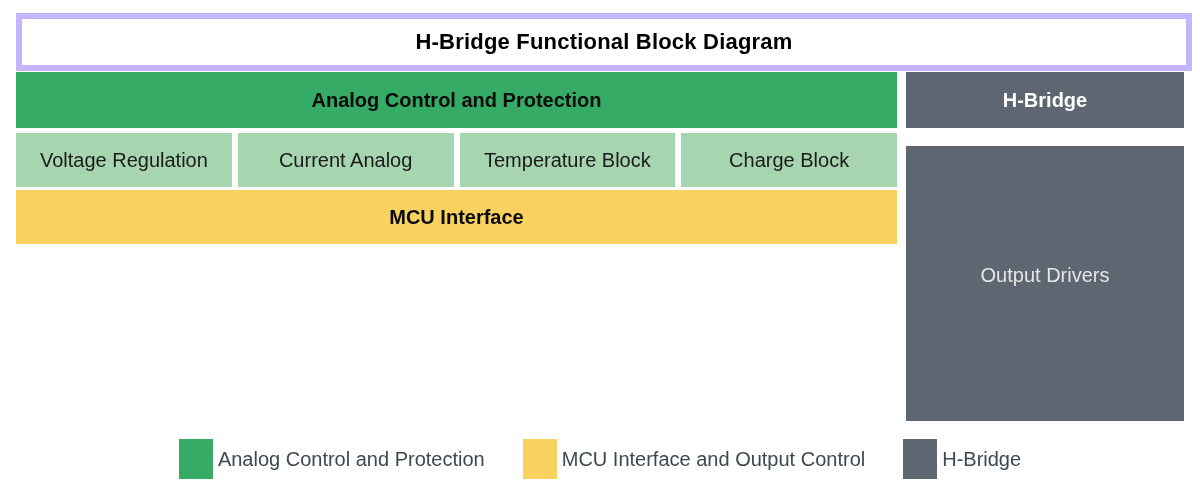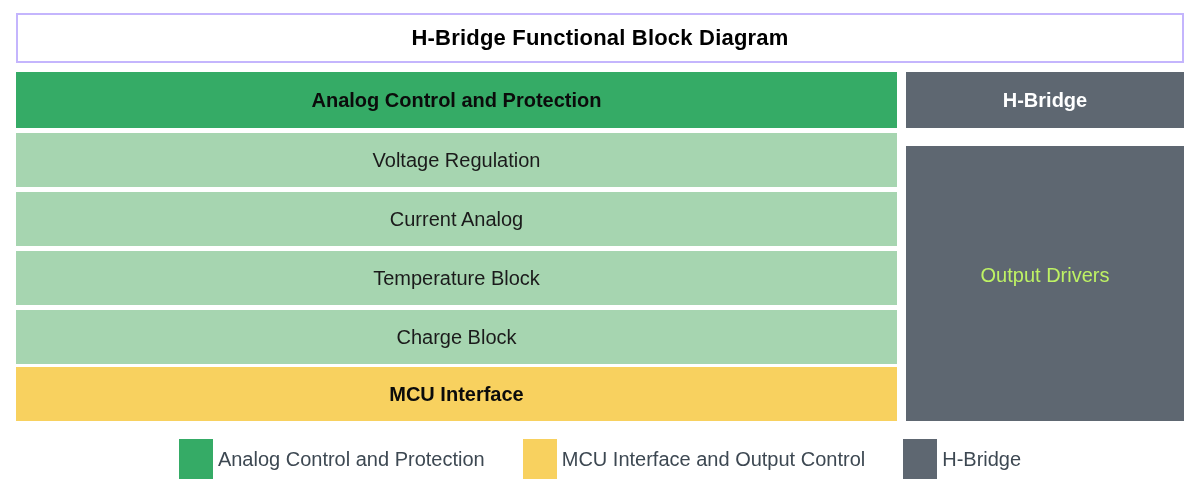--- a/index.html
+++ b/index.html
@@ -6,61 +6,61 @@
   body {
     width: 1200px; height: 495px;
     font-family: "Liberation Sans", sans-serif;
     -webkit-font-smoothing: antialiased;
   }
   .page { position: relative; width: 1200px; height: 495px; background: #ffffff; overflow: hidden; }
 
   .title-bar {
     position: absolute; left: 16px; top: 13px;
     width: 1164px; height: 46px;
-    border: 2px solid #c4b5fd;
+    border: 6px solid #c4b5fd;
     display: flex; align-items: center; justify-content: center;
     font-size: 22px; font-weight: bold; color: #000000;
     letter-spacing: 0.2px;
   }
 
   .main {
     position: absolute; left: 16px; top: 72px;
     width: 1168px; display: flex; gap: 9px;
   }
   .left-col { width: 881px; }
   .right-col { width: 278px; display: flex; flex-direction: column; height: 349px; }
 
   .section-header {
     height: 56px; display: flex; align-items: center; justify-content: center;
     font-size: 20px; font-weight: bold; color: #0b0b0b;
   }
   .header-analog { background: #35ab66; }
   .header-mcu { background: #f8d15f; height: 54px; margin-top: 3px; }
 
   .cell-grid {
-    display: grid; grid-template-columns: 1fr;
+    display: grid; grid-template-columns: 1fr 1fr 1fr 1fr;
     gap: 5px 6px; margin-top: 5px;
   }
   .cell {
     height: 54px; display: flex; align-items: center; justify-content: center;
     font-size: 20px; color: #1b1b1b;
   }
   .cell-analog { background: #a6d5b0; }
   .cell-mcu { background: #fde9b0; height: 53px; }
 
   .hb-header {
     height: 56px; background: #5e6771;
     display: flex; align-items: center; justify-content: center;
     font-size: 20px; font-weight: bold; color: #ffffff;
   }
   .hb-block {
     flex: 1; margin-top: 18px; background: #5e6771;
     display: flex; flex-direction: column; align-items: center; justify-content: center;
     padding-bottom: 16px; box-sizing: border-box;
-    font-size: 20px; color: #bef264; line-height: 1.35; text-align: center;
+    font-size: 20px; color: #e5e5e5; line-height: 1.35; text-align: center;
   }
 
   .legend {
     position: absolute; left: 0; top: 438px; width: 1200px; height: 42px;
     display: flex; align-items: center; justify-content: center; gap: 38px;
   }
   .legend-item { display: flex; align-items: center; }
   .legend-swatch { width: 34px; height: 40px; flex: 0 0 auto; }
   .legend-label { margin-left: 5px; font-size: 20px; color: #3d4852; }
 </style>

